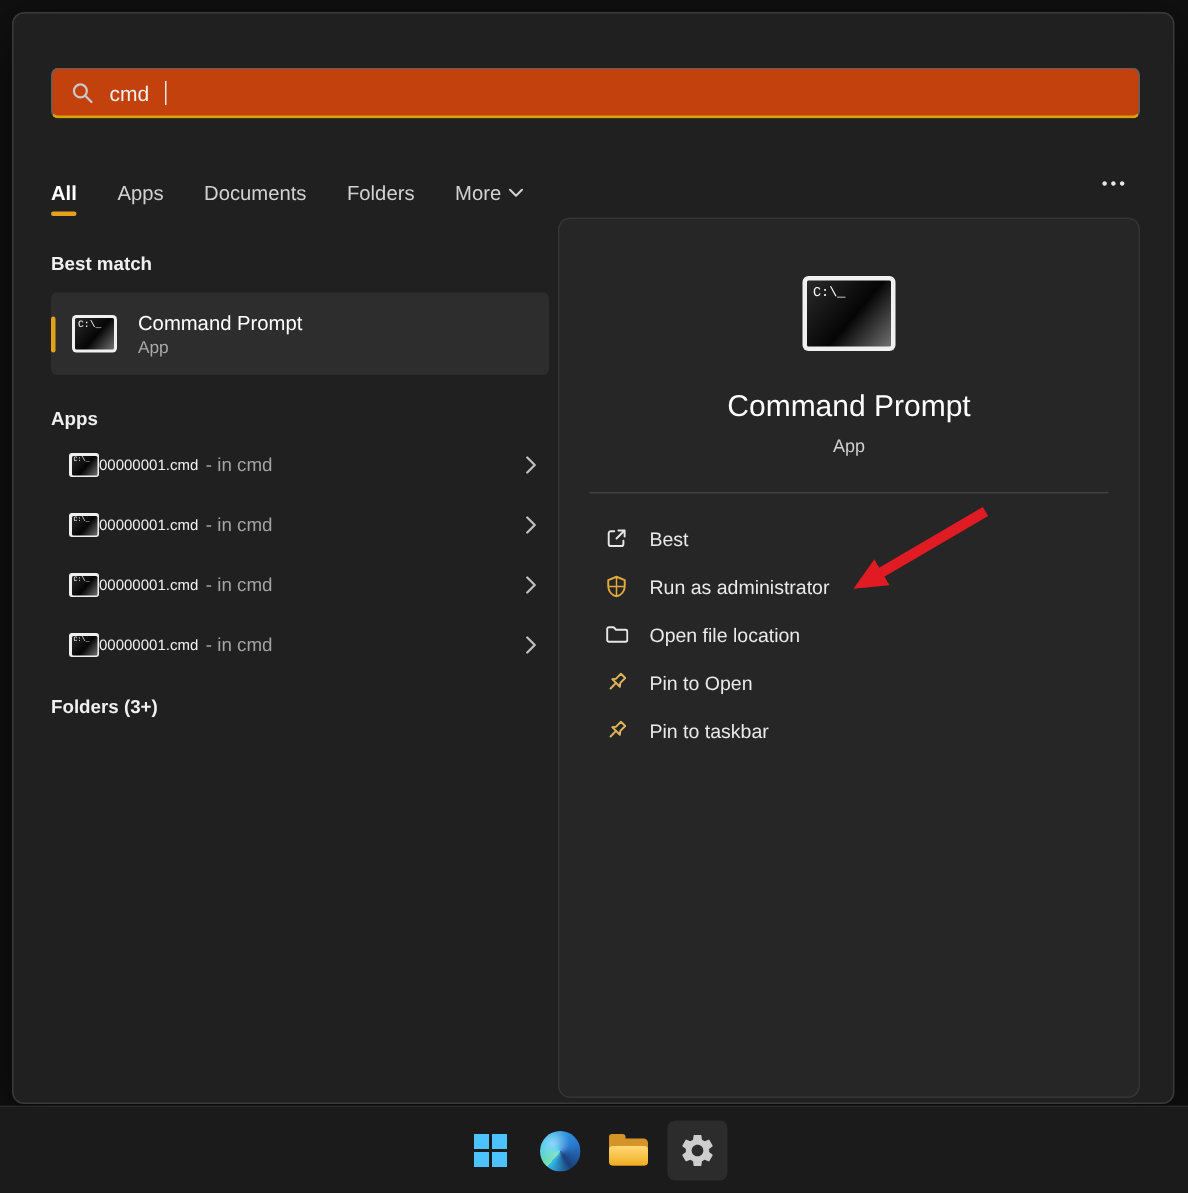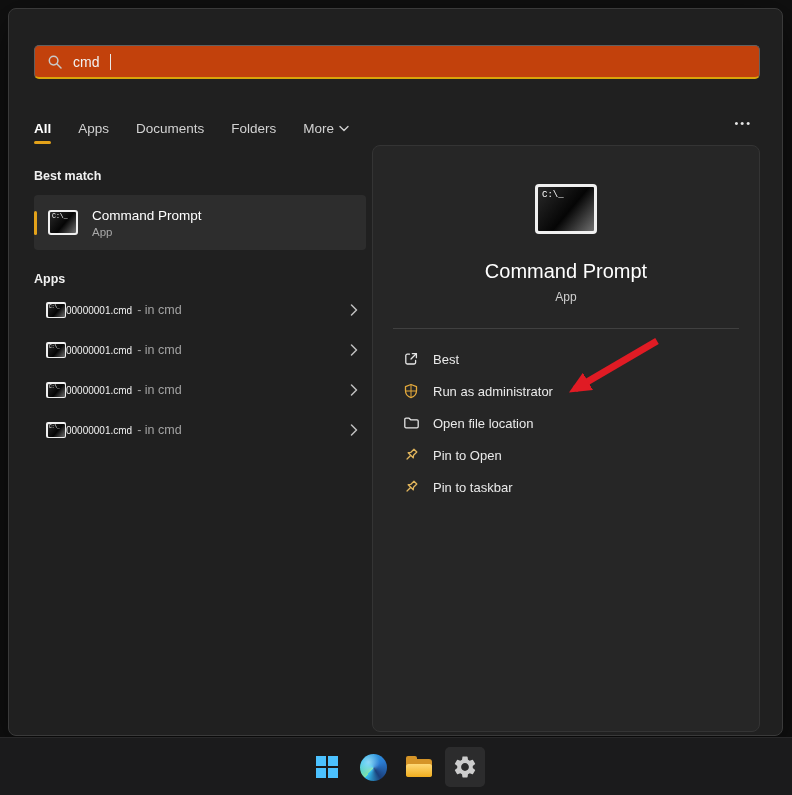--- a/index.html
+++ b/index.html
@@ -229,20 +229,21 @@
           </div>
           <span class="nm">00000001.cmd</span>
           <span class="ctx">- in cmd</span>
           <svg class="chev" width="8" height="12" viewBox="0 0 8 12">
             <polyline points="1.5,1 6.5,6 1.5,11" fill="none" stroke="#c0c0c0" stroke-width="1.5" stroke-linecap="round" stroke-linejoin="round"></polyline>
           </svg>
         </div>
 
       </div>
 
+      <div class="section-header folders-header">Folders (3+)</div>
     </div>
 
     <div class="preview">
       <div class="cmd-icon cmd-lg">
         <div class="cmd-inner"></div>
         <span class="glyph">C:\_</span>
       </div>
       <div class="pv-title">Command Prompt</div>
       <div class="pv-sub">App</div>
       <hr class="divider">

